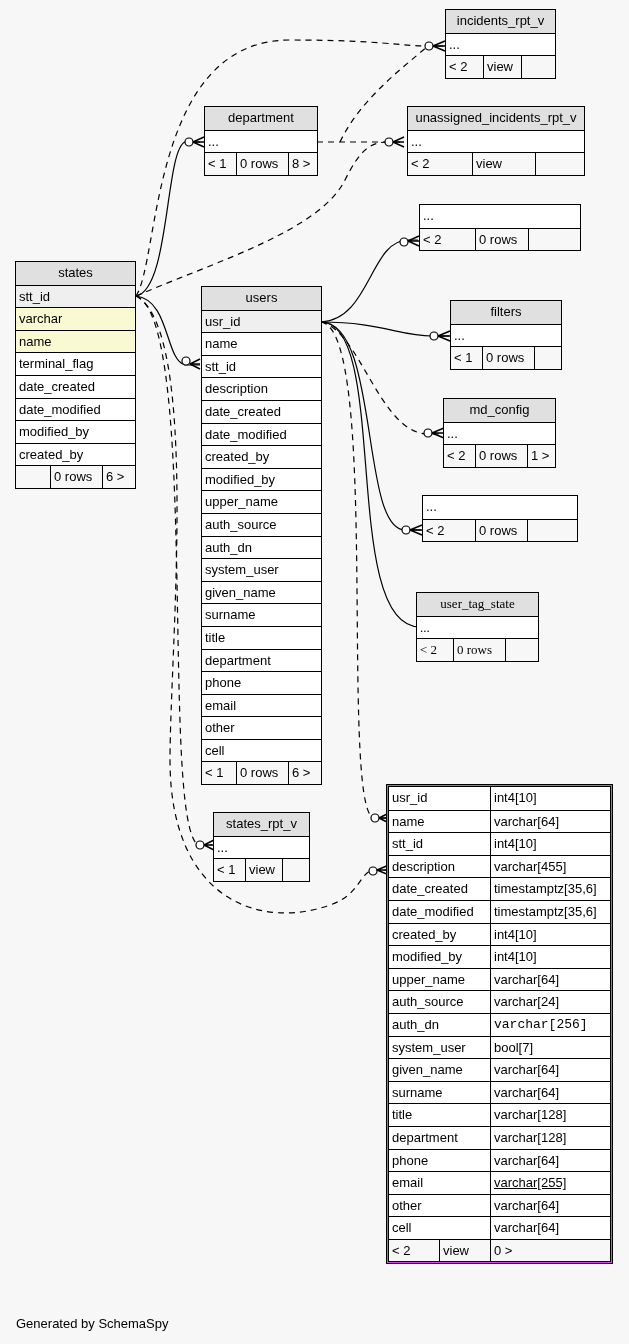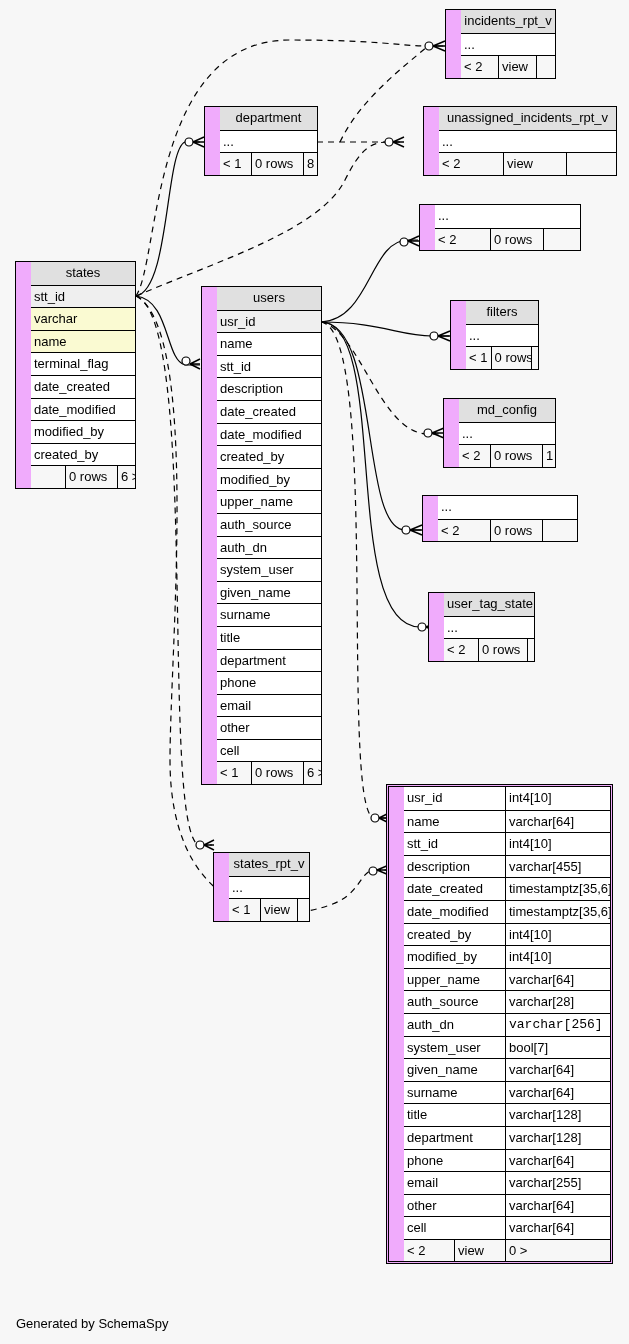--- a/index.html
+++ b/index.html
@@ -1,19 +1,19 @@
 <!DOCTYPE html>
 <html><head>
 <meta charset="utf-8">
 <style>
   html,body{margin:0;padding:0;}
   body{width:629px;height:1344px;background:#f7f7f7;position:relative;overflow:hidden;
        font-family:"Liberation Sans","DejaVu Sans",sans-serif;font-size:13px;color:#000;}
   #edges{position:absolute;left:0;top:0;width:629px;height:1344px;}
-  .tbl{position:absolute;border:1px solid #000;background:#f0abfc;box-sizing:border-box;padding-left:15px;}
+  .tbl{position:absolute;border:1px solid #000;background:#d946ef;box-sizing:border-box;}
   .tbl.focus{border:3px double #000;}
   .row{display:flex;border-top:1px solid #000;height:22.6px;box-sizing:border-box;}
   .row:first-child{border-top:none;}
   .cell{border-left:1px solid #000;padding:0 3px;line-height:21px;white-space:nowrap;overflow:hidden;box-sizing:border-box;}
   .cell:first-child{border-left:none;}
   .hdr{background:#e0e0e0;text-align:center;justify-content:center;}
   .hdr .cell{flex:1;text-align:center;}
   .pk{background:#efefef;}
   .idx{background:#fafad2;}
   .plain{background:#fff;}
@@ -112,21 +112,21 @@
   <div class="row dots plain">
       <div class="cell">...</div>
     </div>
   <div class="row foot">
     <div class="cell" style="width:31px">&lt; 1</div>
     <div class="cell" style="width:52px">0 rows</div>
     <div class="cell" style="flex:1">8 &gt;</div>
   </div>
 </div>
 
-<div class="tbl" style="left:423px;top:106px;width:194px;">
+<div class="tbl" style="left:407px;top:106px;width:178px;">
   <div class="row hdr">
       <div class="cell">unassigned_incidents_rpt_v</div>
     </div>
   <div class="row dots plain">
       <div class="cell">...</div>
     </div>
   <div class="row foot">
     <div class="cell" style="width:64px">&lt; 2</div>
     <div class="cell r" style="width:63px">view</div>
     <div class="cell" style="flex:1"></div>
@@ -137,21 +137,21 @@
   <div class="row dots plain">
       <div class="cell">...</div>
     </div>
   <div class="row foot">
     <div class="cell" style="width:55px">&lt; 2</div>
     <div class="cell" style="width:53px">0 rows</div>
     <div class="cell" style="flex:1"></div>
   </div>
 </div>
 
-<div class="tbl" style="left:450px;top:300px;width:89px;">
+<div class="tbl" style="left:450px;top:300px;width:112px;">
   <div class="row hdr">
       <div class="cell">filters</div>
     </div>
   <div class="row dots plain">
       <div class="cell">...</div>
     </div>
   <div class="row foot">
     <div class="cell" style="width:31px">&lt; 1</div>
     <div class="cell" style="width:52px">0 rows</div>
     <div class="cell" style="flex:1"></div>
@@ -176,21 +176,21 @@
   <div class="row dots plain">
       <div class="cell">...</div>
     </div>
   <div class="row foot">
     <div class="cell" style="width:52px">&lt; 2</div>
     <div class="cell" style="width:52px">0 rows</div>
     <div class="cell" style="flex:1"></div>
   </div>
 </div>
 
-<div class="tbl" style="left:428px;top:592px;width:107px;">
+<div class="tbl" style="left:416px;top:592px;width:123px;font-family:Liberation Serif, serif;">
   <div class="row hdr">
       <div class="cell">user_tag_state</div>
     </div>
   <div class="row dots plain">
       <div class="cell">...</div>
     </div>
   <div class="row foot">
     <div class="cell" style="width:36px">&lt; 2</div>
     <div class="cell" style="width:52px">0 rows</div>
     <div class="cell" style="flex:1"></div>
@@ -296,21 +296,21 @@
     <div class="row plain">
       <div class="cell" style="width: 100%;">cell</div>
     </div>
     <div class="row foot">
       <div class="cell" style="width: 34px;">&lt; 1</div>
       <div class="cell" style="width: 52px;">0 rows</div>
       <div class="cell" style="flex: 1 1 0%;">6 &gt;</div>
     </div>
   </div>
 
-<div class="tbl" style="left:213px;top:812px;width:97px;margin-top:40px;">
+<div class="tbl" style="left:213px;top:812px;width:97px;">
   <div class="row hdr">
       <div class="cell">states_rpt_v</div>
     </div>
   <div class="row dots plain">
       <div class="cell">...</div>
     </div>
   <div class="row foot">
     <div class="cell" style="width:31px">&lt; 1</div>
     <div class="cell" style="width:37px">view</div>
     <div class="cell" style="flex:1"></div>
@@ -349,21 +349,21 @@
     <div class="row plain">
       <div class="cell" style="width: 101px;">modified_by</div>
       <div class="cell" style="flex: 1 1 0%;">int4[10]</div>
     </div>
     <div class="row plain">
       <div class="cell" style="width: 101px;">upper_name</div>
       <div class="cell" style="flex: 1 1 0%;">varchar[64]</div>
     </div>
     <div class="row plain">
       <div class="cell" style="width: 101px;">auth_source</div>
-      <div class="cell" style="flex: 1 1 0%;">varchar[28]</div>
+      <div class="cell" style="flex: 1 1 0%;">varchar[24]</div>
     </div>
     <div class="row plain">
       <div class="cell" style="width: 101px;">auth_dn</div>
       <div class="cell" style="flex: 1 1 0%; font-family: Liberation Mono, monospace;">varchar[256]</div>
     </div>
     <div class="row plain">
       <div class="cell" style="width: 101px;">system_user</div>
       <div class="cell" style="flex: 1 1 0%;">bool[7]</div>
     </div>
     <div class="row plain">
@@ -381,21 +381,21 @@
     <div class="row plain">
       <div class="cell" style="width: 101px;">department</div>
       <div class="cell" style="flex: 1 1 0%;">varchar[128]</div>
     </div>
     <div class="row plain">
       <div class="cell" style="width: 101px;">phone</div>
       <div class="cell" style="flex: 1 1 0%;">varchar[64]</div>
     </div>
     <div class="row plain">
       <div class="cell" style="width: 101px;">email</div>
-      <div class="cell" style="flex: 1 1 0%;">varchar[255]</div>
+      <div class="cell" style="flex: 1 1 0%; text-decoration: underline;">varchar[255]</div>
     </div>
     <div class="row plain">
       <div class="cell" style="width: 101px;">other</div>
       <div class="cell" style="flex: 1 1 0%;">varchar[64]</div>
     </div>
     <div class="row plain">
       <div class="cell" style="width: 101px;">cell</div>
       <div class="cell" style="flex: 1 1 0%;">varchar[64]</div>
     </div>
     <div class="row foot">

